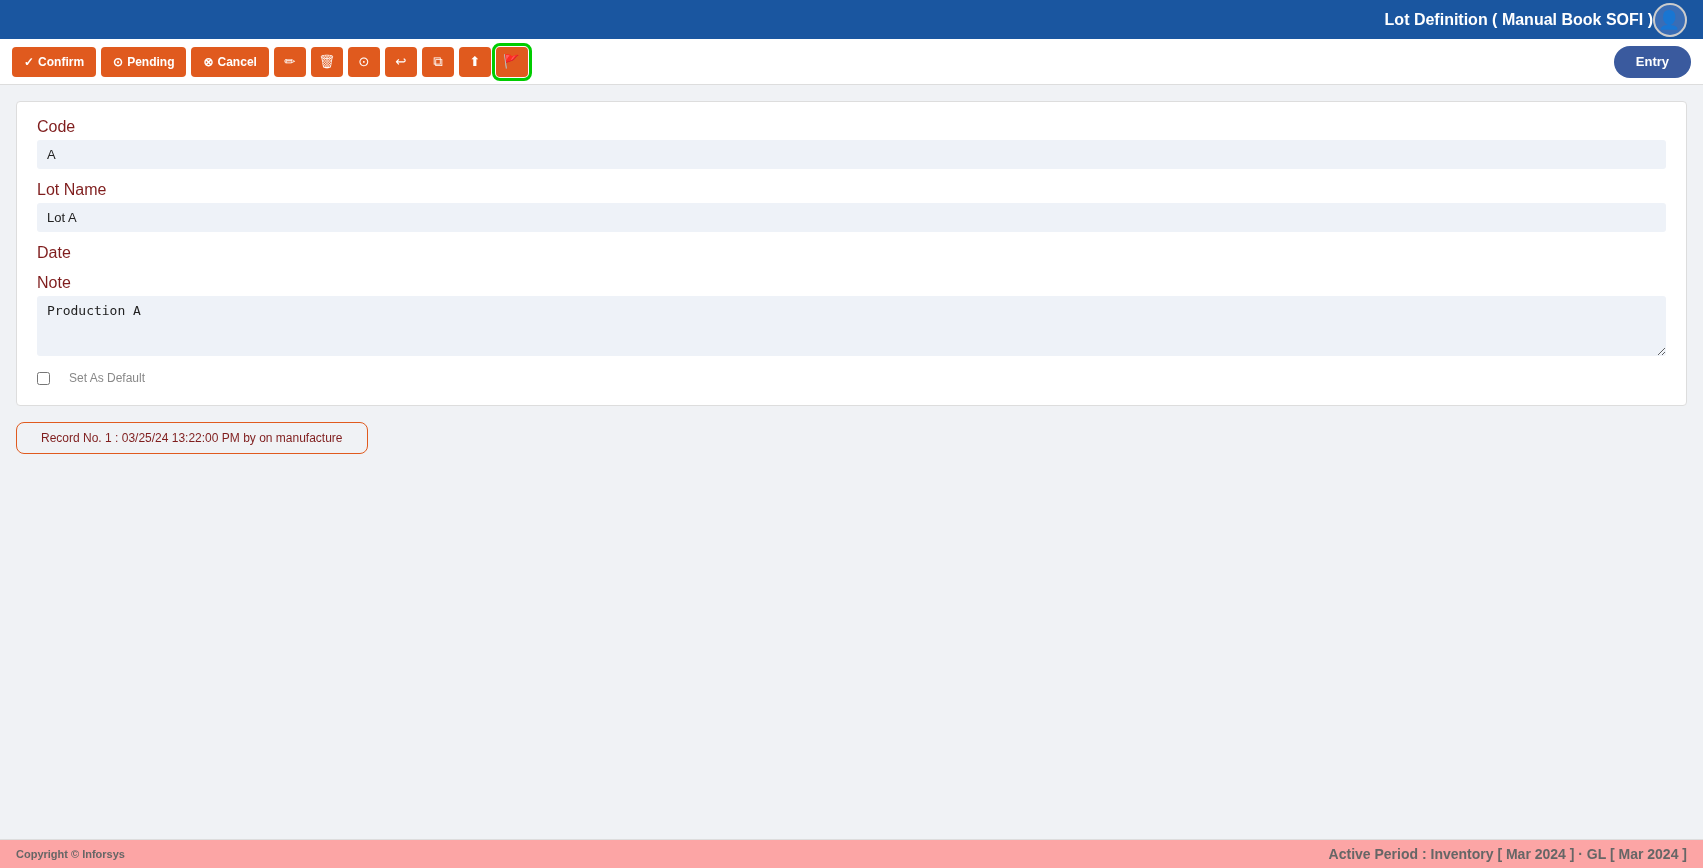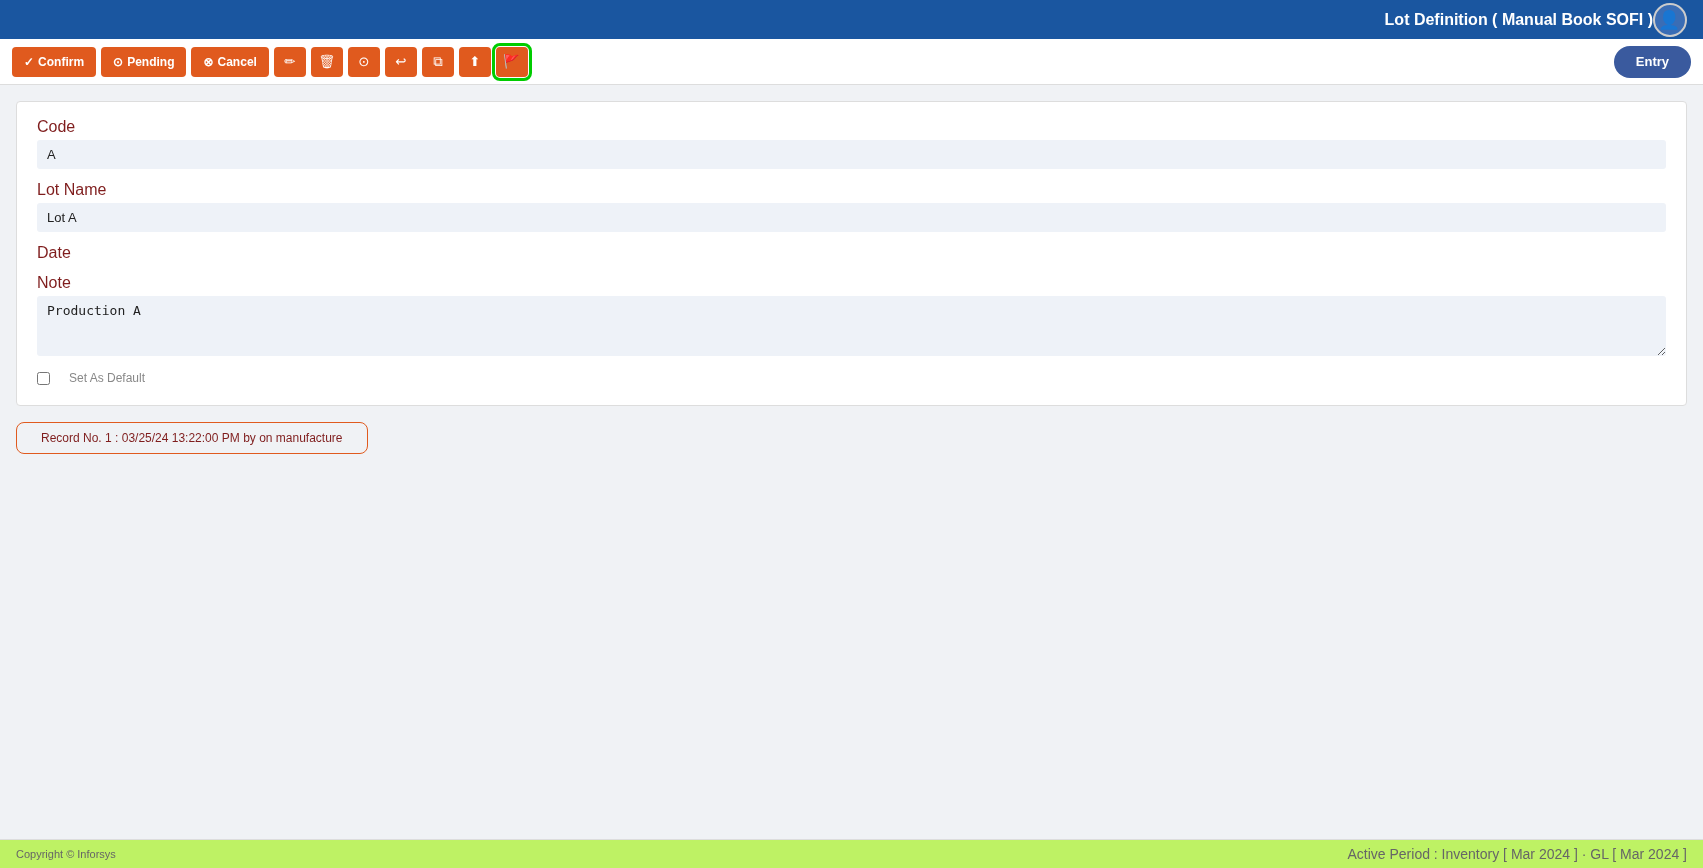--- a/index.html
+++ b/index.html
@@ -187,28 +187,29 @@
       border: 1px solid #e05a1e;
       border-radius: 8px;
       padding: 8px 24px;
       color: #7f1d1d;
       font-size: 12px;
       margin-top: 16px;
     }
 
     
     .footer {
-      background: #bef264;
+      background: #fca5a5;
       border-top: 1px solid #ddd;
       padding: 6px 16px;
       display: flex;
       justify-content: space-between;
       align-items: center;
       font-size: 11px;
       color: #666;
+      font-weight: bold;
     }
     .footer-right {
       font-size: 14px;
       color: #666;
     }
   </style>
 </head>
 <body>
 
 <div class="header">

